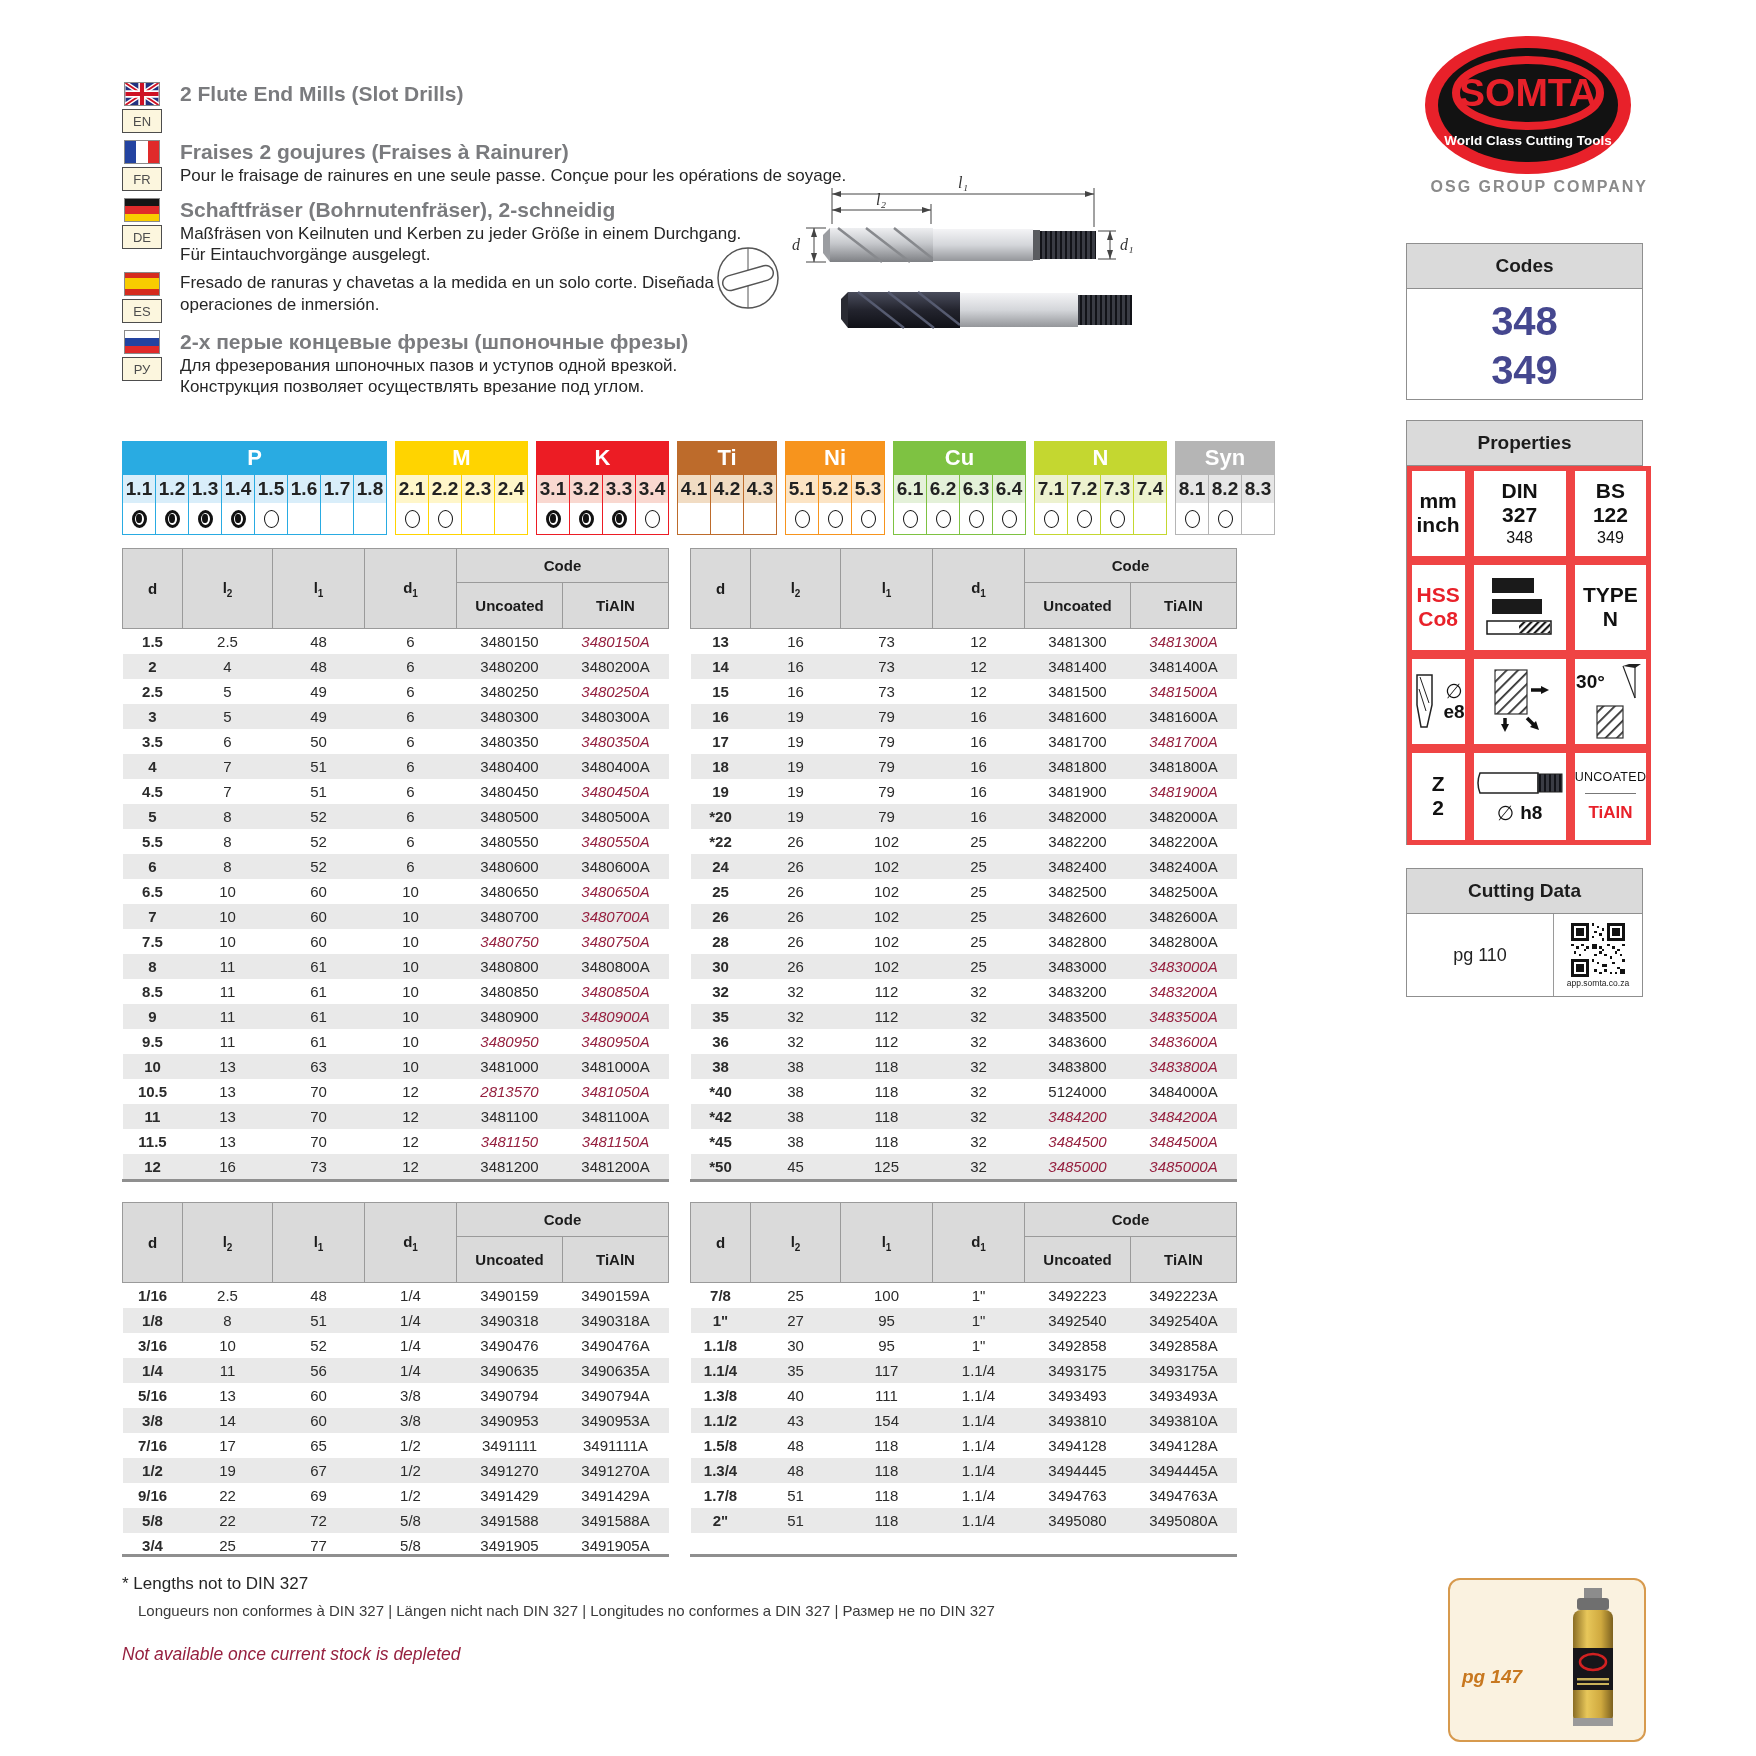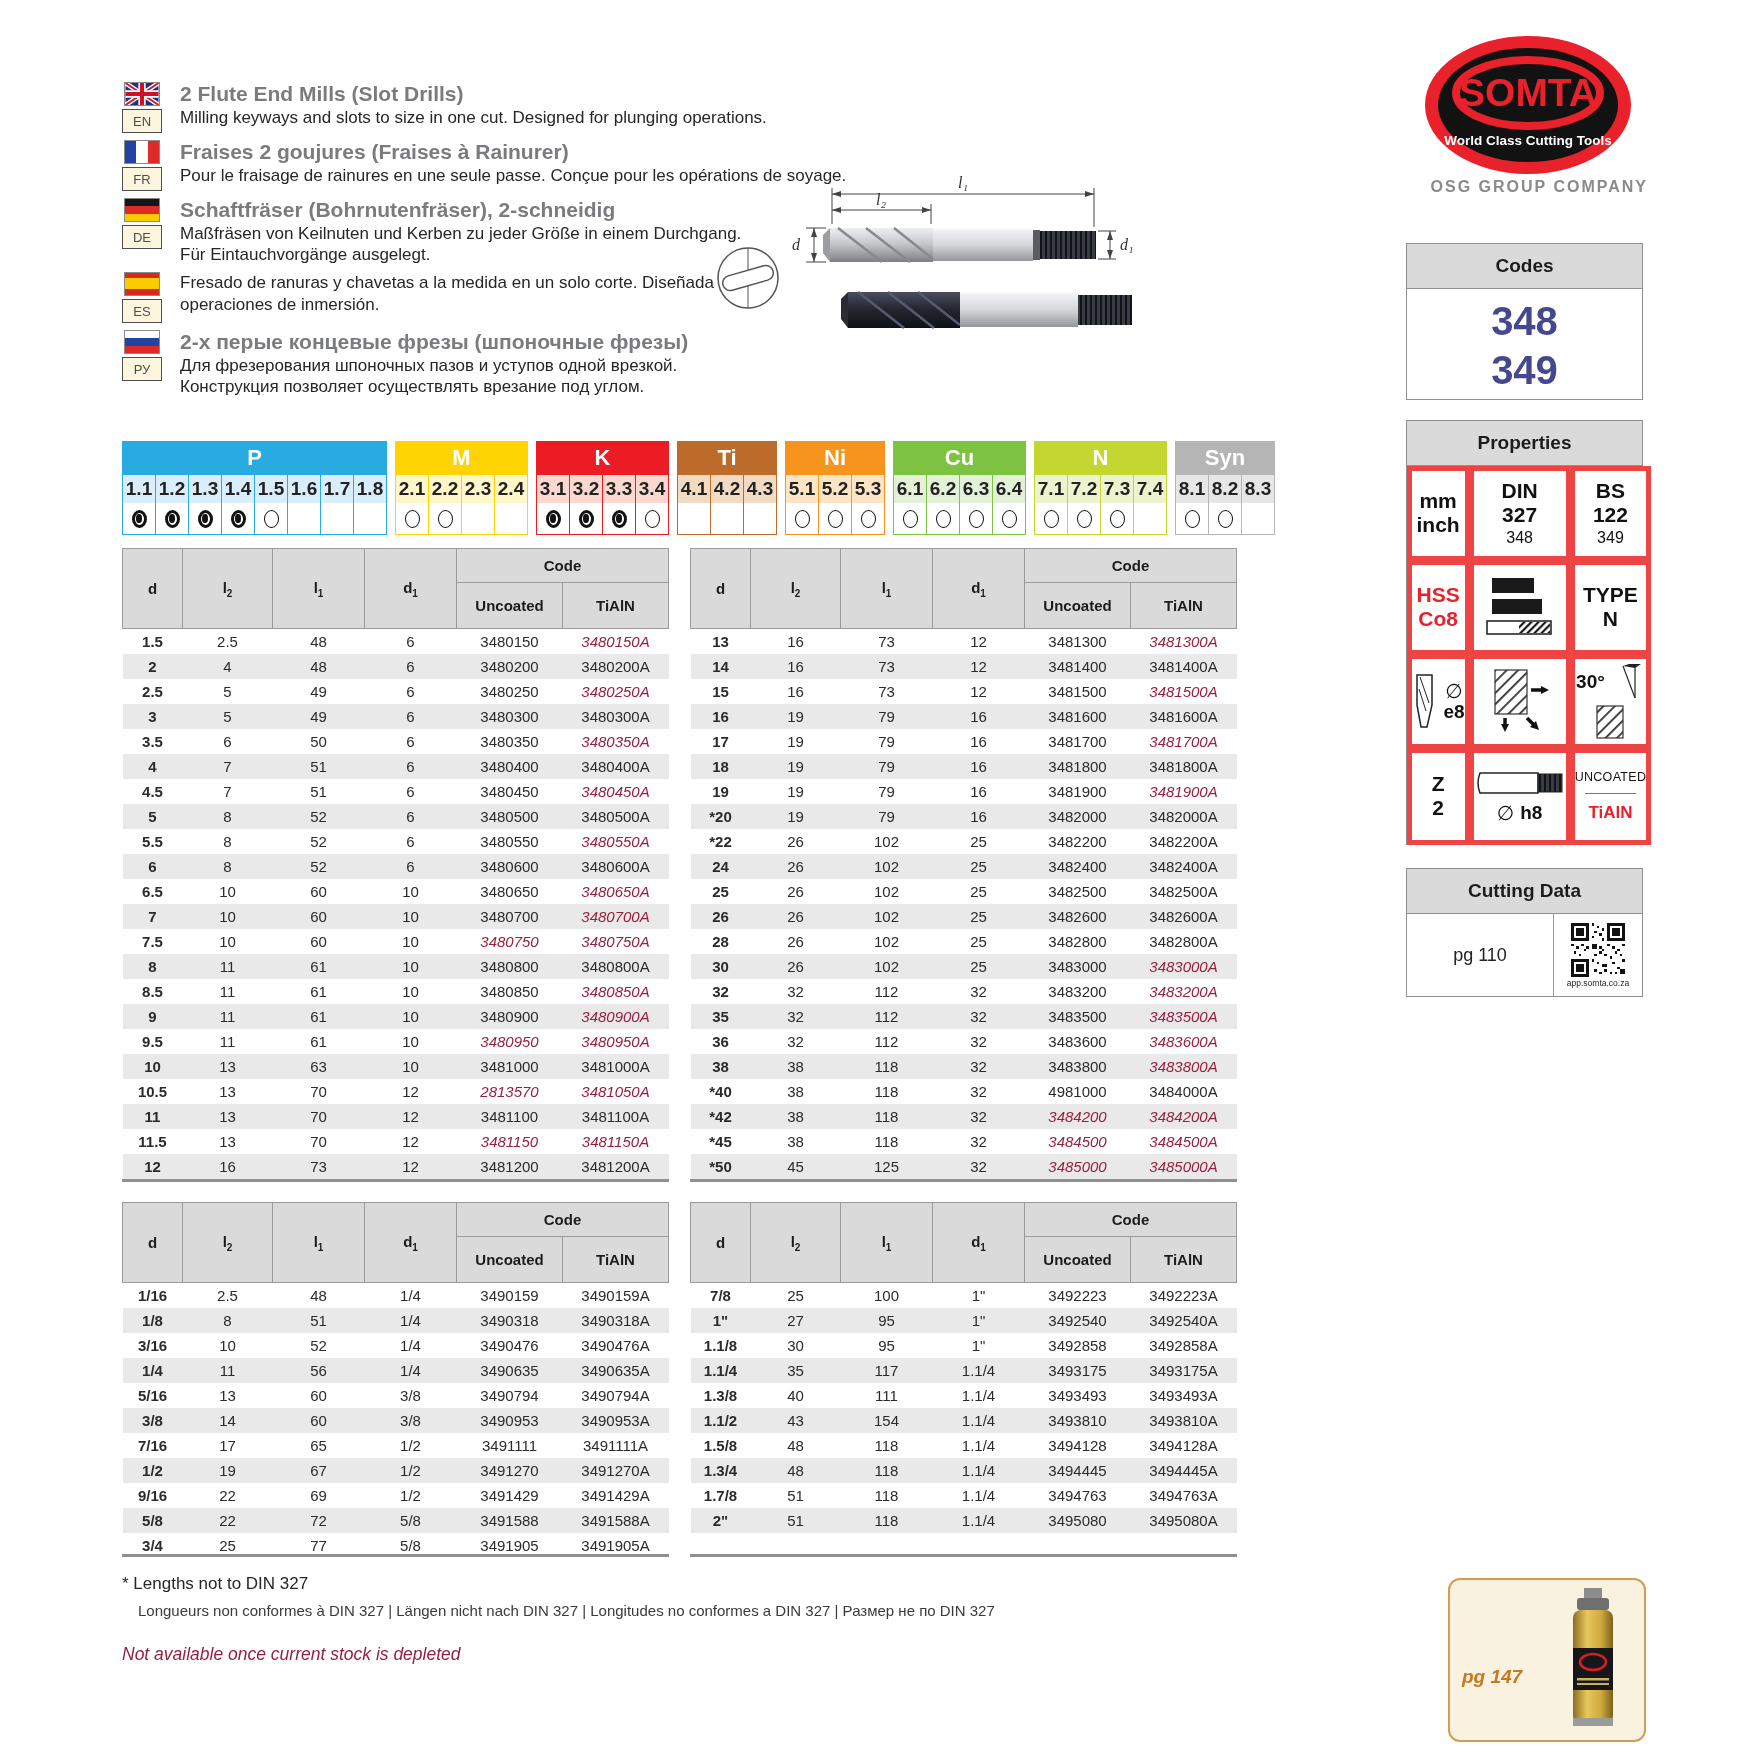--- a/index.html
+++ b/index.html
@@ -100,21 +100,20 @@
               <path d="M0,0 36,24 M36,0 0,24" stroke="#fff" stroke-width="5"></path>
               <path d="M0,0 36,24 M36,0 0,24" stroke="#CE1124" stroke-width="2"></path>
               <path d="M18,0 V24 M0,12 H36" stroke="#fff" stroke-width="8"></path>
               <path d="M18,0 V24 M0,12 H36" stroke="#CE1124" stroke-width="4.5"></path>
             </svg>
           </span>
         <span class="lang-tag">EN</span>
       </div>
       <div>
         <div class="lang-title">2 Flute End Mills (Slot Drills)</div>
-        <div class="lang-desc nowrap">Milling keyways and slots to size in one cut. Designed for plunging operations.</div>
       </div>
     </div>
 
     <div class="lang-row">
       <div class="flag-col">
         <span class="flag flag-fr"></span>
         <span class="lang-tag">FR</span>
       </div>
       <div>
         <div class="lang-title">Fraises 2 goujures (Fraises à Rainurer)</div>
@@ -1001,21 +1000,21 @@
             <td>118</td>
             <td>32</td>
             <td class="">3483800</td>
             <td class="red">3483800A</td>
           </tr>
           <tr>
             <td class="dcol">*40</td>
             <td>38</td>
             <td>118</td>
             <td>32</td>
-            <td class="">4981000</td>
+            <td class="">5124000</td>
             <td class="">3484000A</td>
           </tr>
           <tr>
             <td class="dcol">*42</td>
             <td>38</td>
             <td>118</td>
             <td>32</td>
             <td class="red">3484200</td>
             <td class="red">3484200A</td>
           </tr>

